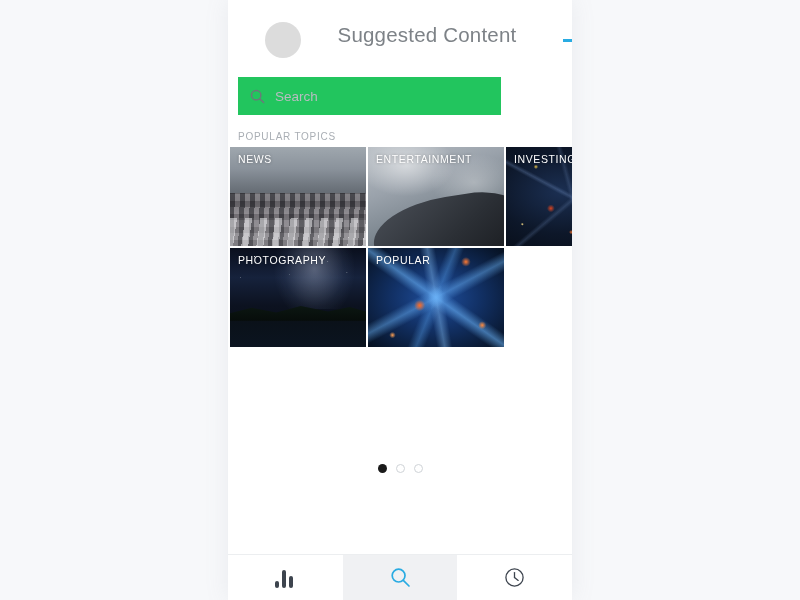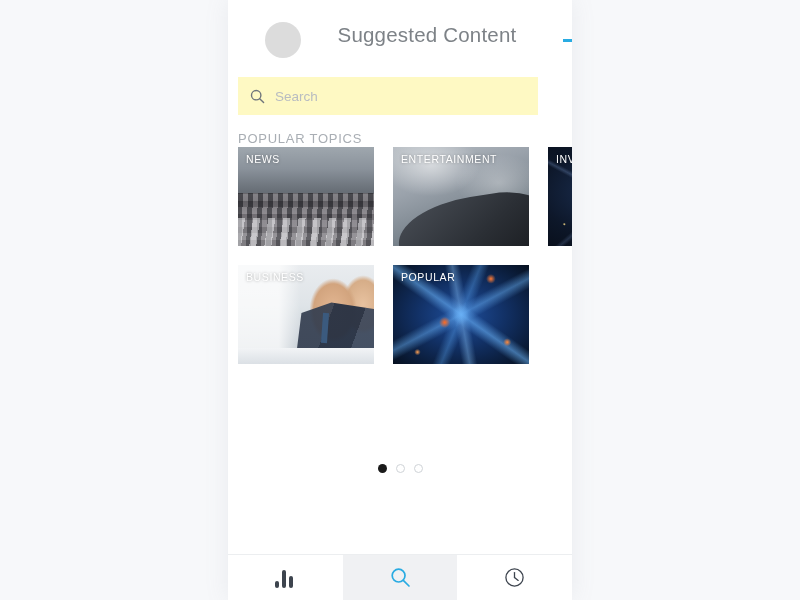--- a/index.html
+++ b/index.html
@@ -73,23 +73,23 @@
     left: 14.5px; top: 6px;
     width: 3px; height: 20px;
     background: #29ABE2;
   }
 
   
   #search-bar {
     position: absolute;
     left: 10px;
     top: 77px;
-    width: 300px;
+    width: 263px;
     height: 38px;
-    background: #fef9c3;
+    background: #22c55e;
     display: flex;
     align-items: center;
   }
   #search-icon {
     margin-left: 12px;
     margin-right: 10px;
     display: block;
     flex: 0 0 auto;
   }
   #search-input {
@@ -104,36 +104,36 @@
   }
   #search-input::placeholder {
     color: #b8bcc1;
   }
 
   
   #section-label {
     position: absolute;
     left: 10px;
     top: 131px;
-    font-size: 13px;
+    font-size: 10px;
     letter-spacing: 0.75px;
     color: #a9aeb4;
     font-weight: 400;
   }
 
   
   #topic-grid {
     position: absolute;
-    left: 10px;
+    left: 2px;
     top: 147px;
     width: 352px;   
     display: grid;
     grid-template-columns: 136px 136px 136px;
     grid-auto-rows: 99px;
-    gap: 19px;
+    gap: 2px;
   }
   .tile {
     position: relative;
     overflow: hidden;
     cursor: pointer;
     background: #2a2f36;
   }
   .tile-label {
     position: absolute;
     left: 8px;
@@ -472,27 +472,25 @@
       <div class="tile-label">ENTERTAINMENT</div>
     </div>
 
 
 
     <div class="tile">
       <div class="tile-art art-investing"></div>
       <div class="tile-label">INVESTING</div>
     </div>
 
-
     <div class="tile">
-      <div class="tile-art art-business"></div>
-      <div class="business-tie"></div>
-      <div class="business-desk"></div>
-      <div class="tile-label">BUSINESS</div>
-    </div>
+      <div class="tile-art art-photography"></div>
+      <div class="tile-label">PHOTOGRAPHY</div>
+    </div>
+
 
     <div class="tile">
       <div class="tile-art art-science"></div>
       <div class="tile-label">POPULAR</div>
     </div>
 
   </div>
 
   <div id="pager">
     <span class="dot active"></span>

